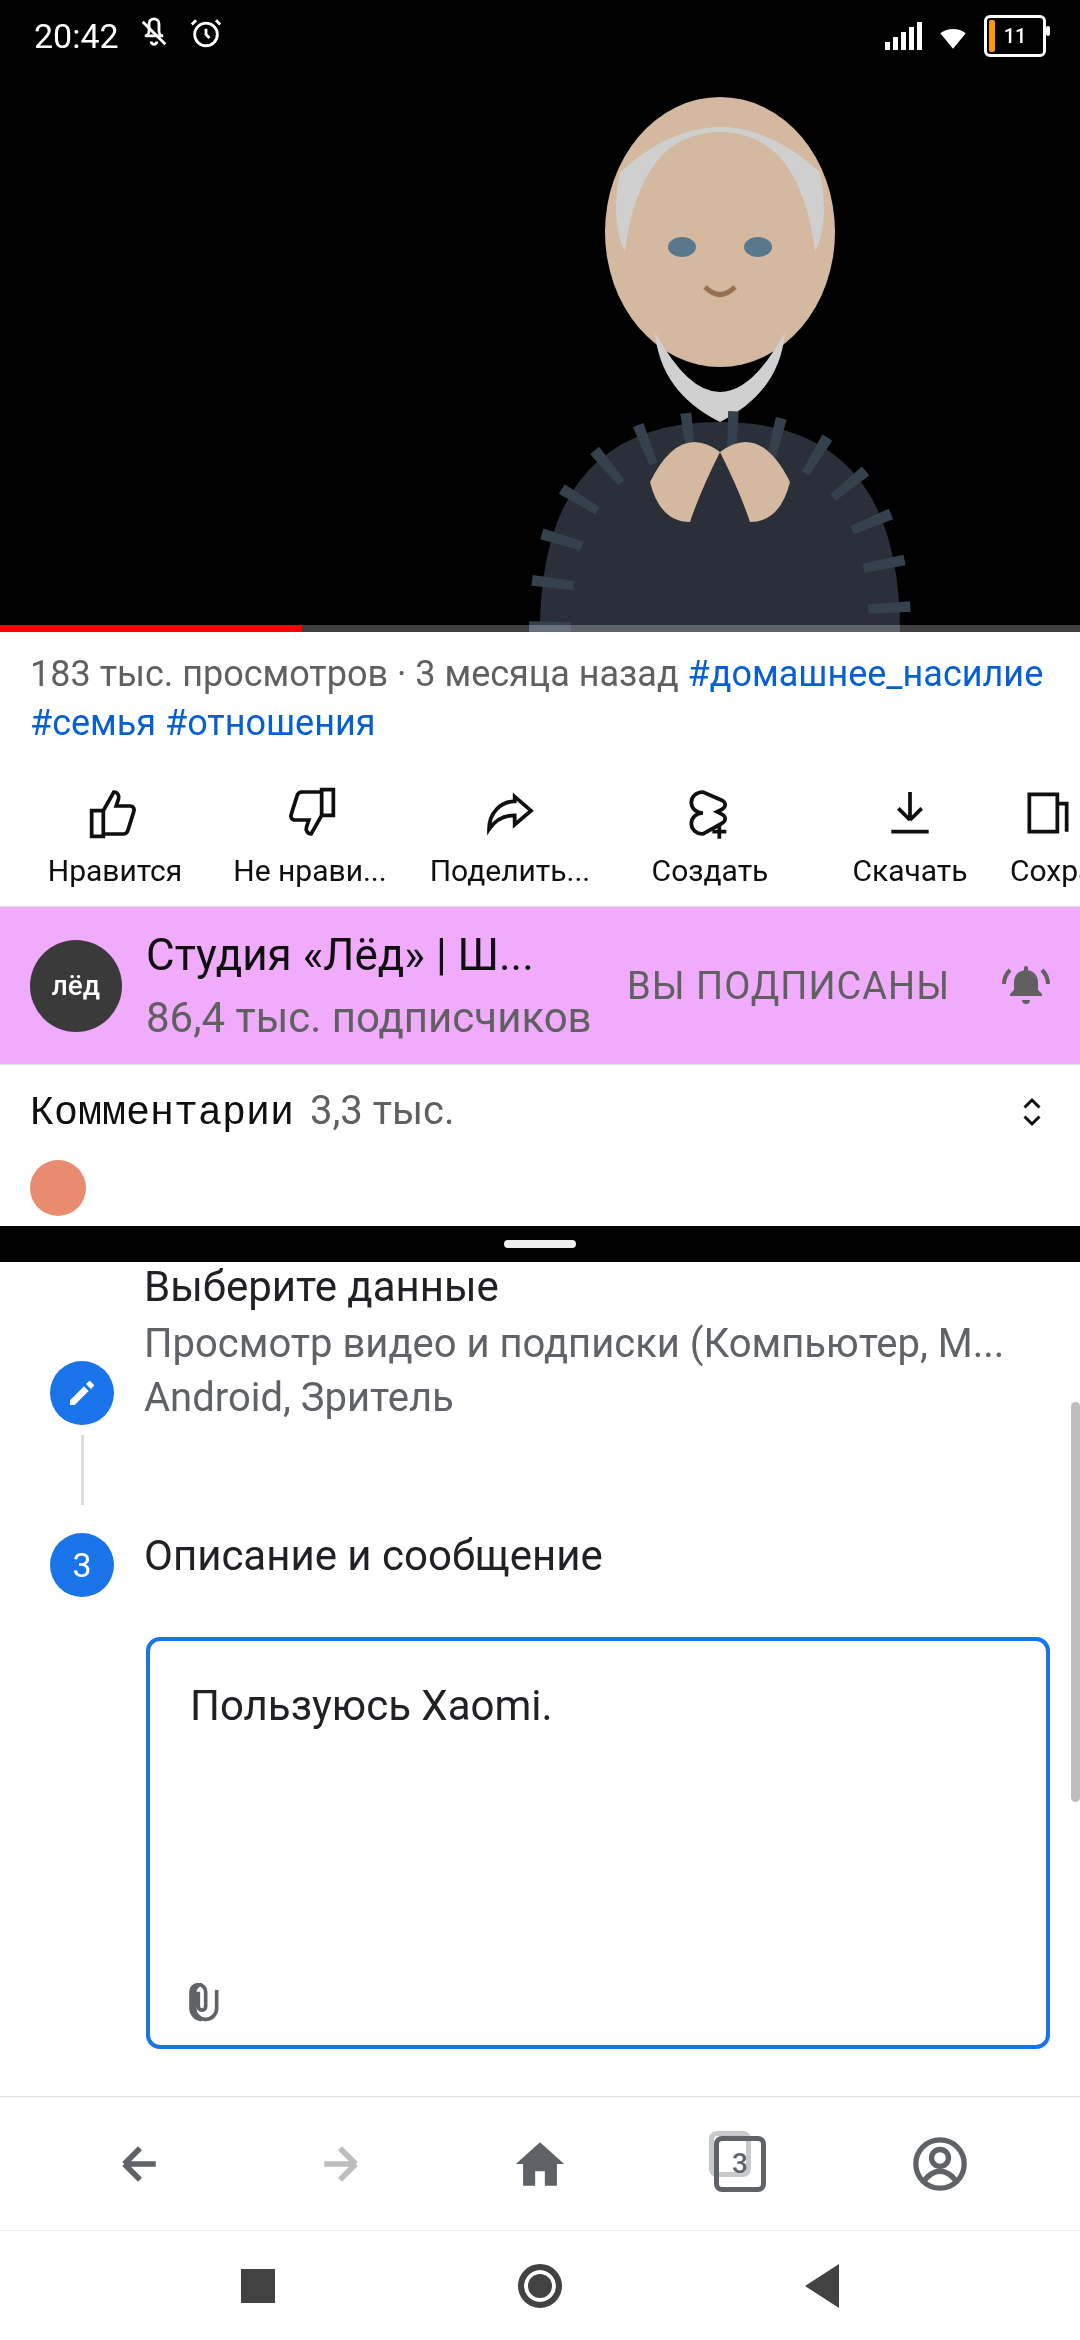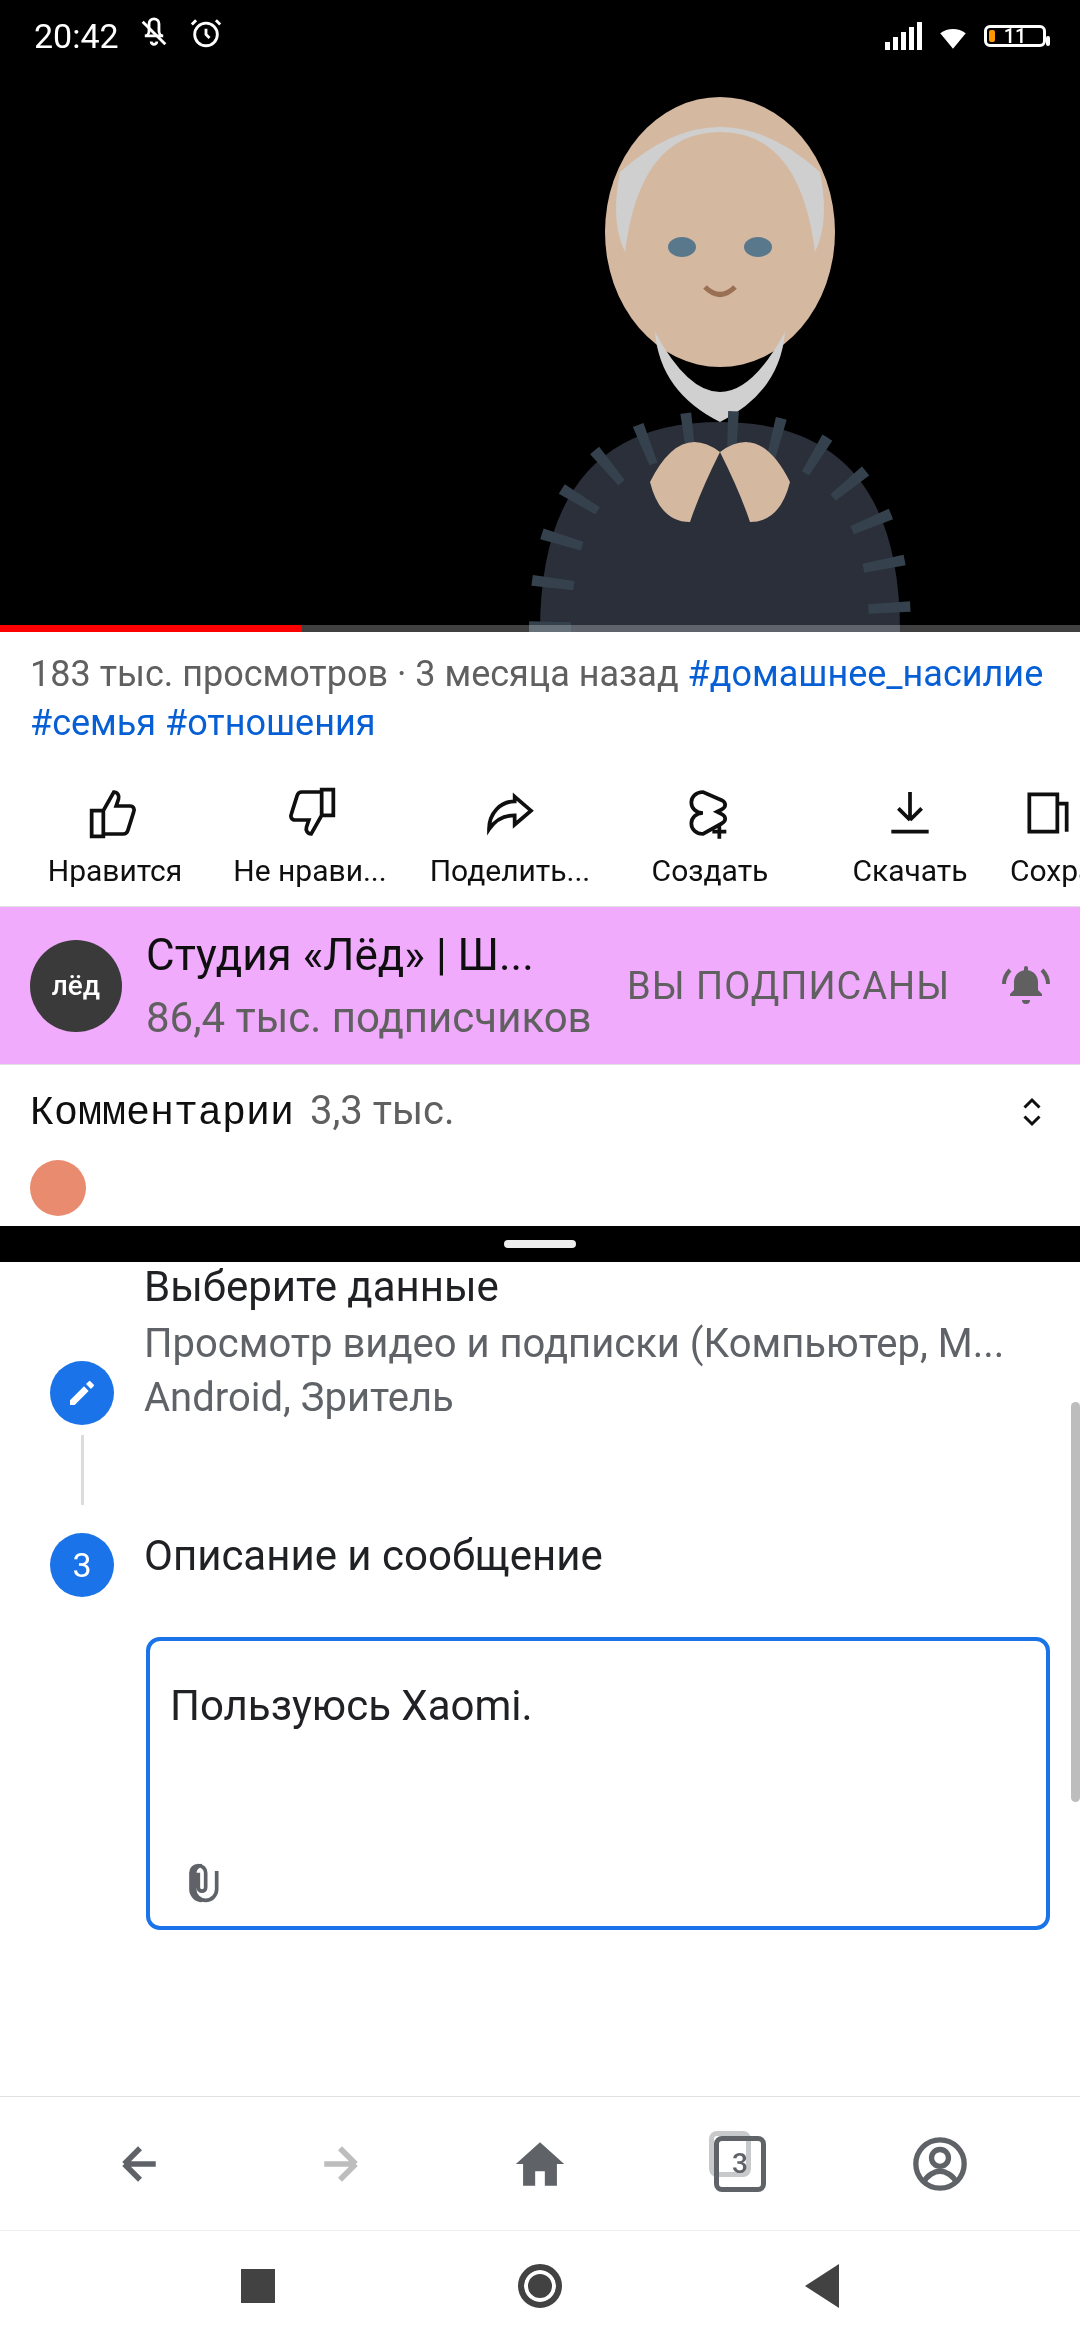--- a/index.html
+++ b/index.html
@@ -4,21 +4,21 @@
 <style>
   * { box-sizing: border-box; margin: 0; padding: 0; }
   html, body { width: 1080px; height: 2340px; background: #000; font-family: Roboto, Arial, sans-serif; overflow: hidden; }
   .screen { width: 1080px; height: 2340px; display: flex; flex-direction: column; background: #fff; }
 
   
   .statusbar { height: 72px; background: #000; color: #fff; display: flex; align-items: center; justify-content: space-between; padding: 0 34px; font-size: 34px; }
   .statusbar-left { display: flex; align-items: flex-start; gap: 18px; }
   .statusbar-right { display: flex; align-items: center; gap: 14px; }
   .battery-box { display: flex; align-items: center; gap: 4px; }
-  .battery-shell { width: 62px; height: 22px; border: 3px solid #fff; border-radius: 6px; position: relative; display: flex; align-items: center; justify-content: center; font-size: 20px; font-weight: 500;}
+  .battery-shell { width: 62px; height: 42px; border: 3px solid #fff; border-radius: 6px; position: relative; display: flex; align-items: center; justify-content: center; font-size: 20px; font-weight: 500;}
   .battery-shell::after { content:''; position:absolute; right:-7px; top:8px; width:4px; height:10px; background:#fff; border-radius:2px;}
   .battery-fill { position:absolute; left:2px; top:2px; bottom:2px; width:10%; background:#ff9800; border-radius:2px;}
   .battery-text { position:relative; z-index:1;}
   .signal { display:flex; align-items: flex-end; gap:3px; height:28px;}
   .signal span { width:5px; background:#fff; display:block;}
   .signal span:nth-child(1){height:8px;} .signal span:nth-child(2){height:13px;}
   .signal span:nth-child(3){height:18px;} .signal span:nth-child(4){height:23px;}
   .signal span:nth-child(5){height:28px;}
   .wifi-icon, .mute-icon, .alarm-icon { width:34px; height:34px; }
 
@@ -74,21 +74,21 @@
   .step-row { display:flex; gap:30px; margin-bottom:10px; align-items: flex-end;}
   .step-badge { width:64px; height:64px; border-radius:50%; background:#1a73e8; color:#fff; display:flex; align-items:center; justify-content:center; font-size:34px; flex-shrink:0; margin-top:2px;}
   .step-badge svg { width:32px; height:32px;}
   .vline { width:64px; display:flex; justify-content:center;}
   .vline div{ width:3px; height:70px; background:#dadce0;}
   .step-text .title { font-size:42px; color:#202124; margin-bottom:6px;}
   .step-text .desc { font-size:40px; color:#5f6368; line-height:1.35;}
   .step3 { display:flex; gap:30px; margin-top: 26px; margin-bottom:40px;}
 
   .msgbox-wrap { padding: 0 0 0 96px; }
-  .msgbox { border:4px solid #1a73e8; border-radius:14px; height:293px; padding:40px 20px 16px; position:relative; display:flex; flex-direction:column;}
+  .msgbox { border:4px solid #1a73e8; border-radius:14px; height:412px; padding:40px 40px 16px; position:relative; display:flex; flex-direction:column;}
   .msgbox-text { font-size:42px; color:#202124;}
   .attach { position:absolute; left:30px; bottom:18px;}
 
   
   .btoolbar { height:134px; border-top:1px solid #e0e0e0; display:flex; align-items:center; justify-content:space-around; padding:0 40px;}
   .btoolbar .titem { width:60px; height:60px; display:flex; align-items:center; justify-content:center;}
   .tabcount { width:52px; height:56px; border:5px solid #5f6368; border-radius:8px; display:flex; align-items:center; justify-content:center; font-size:28px; color:#5f6368; font-weight:500; position:relative;}
   .tabcount::before{ content:''; position:absolute; left:-10px; top:-10px; right:10px; bottom:10px; border:5px solid #5f6368; border-radius:8px; opacity:0.35;}
 
   

